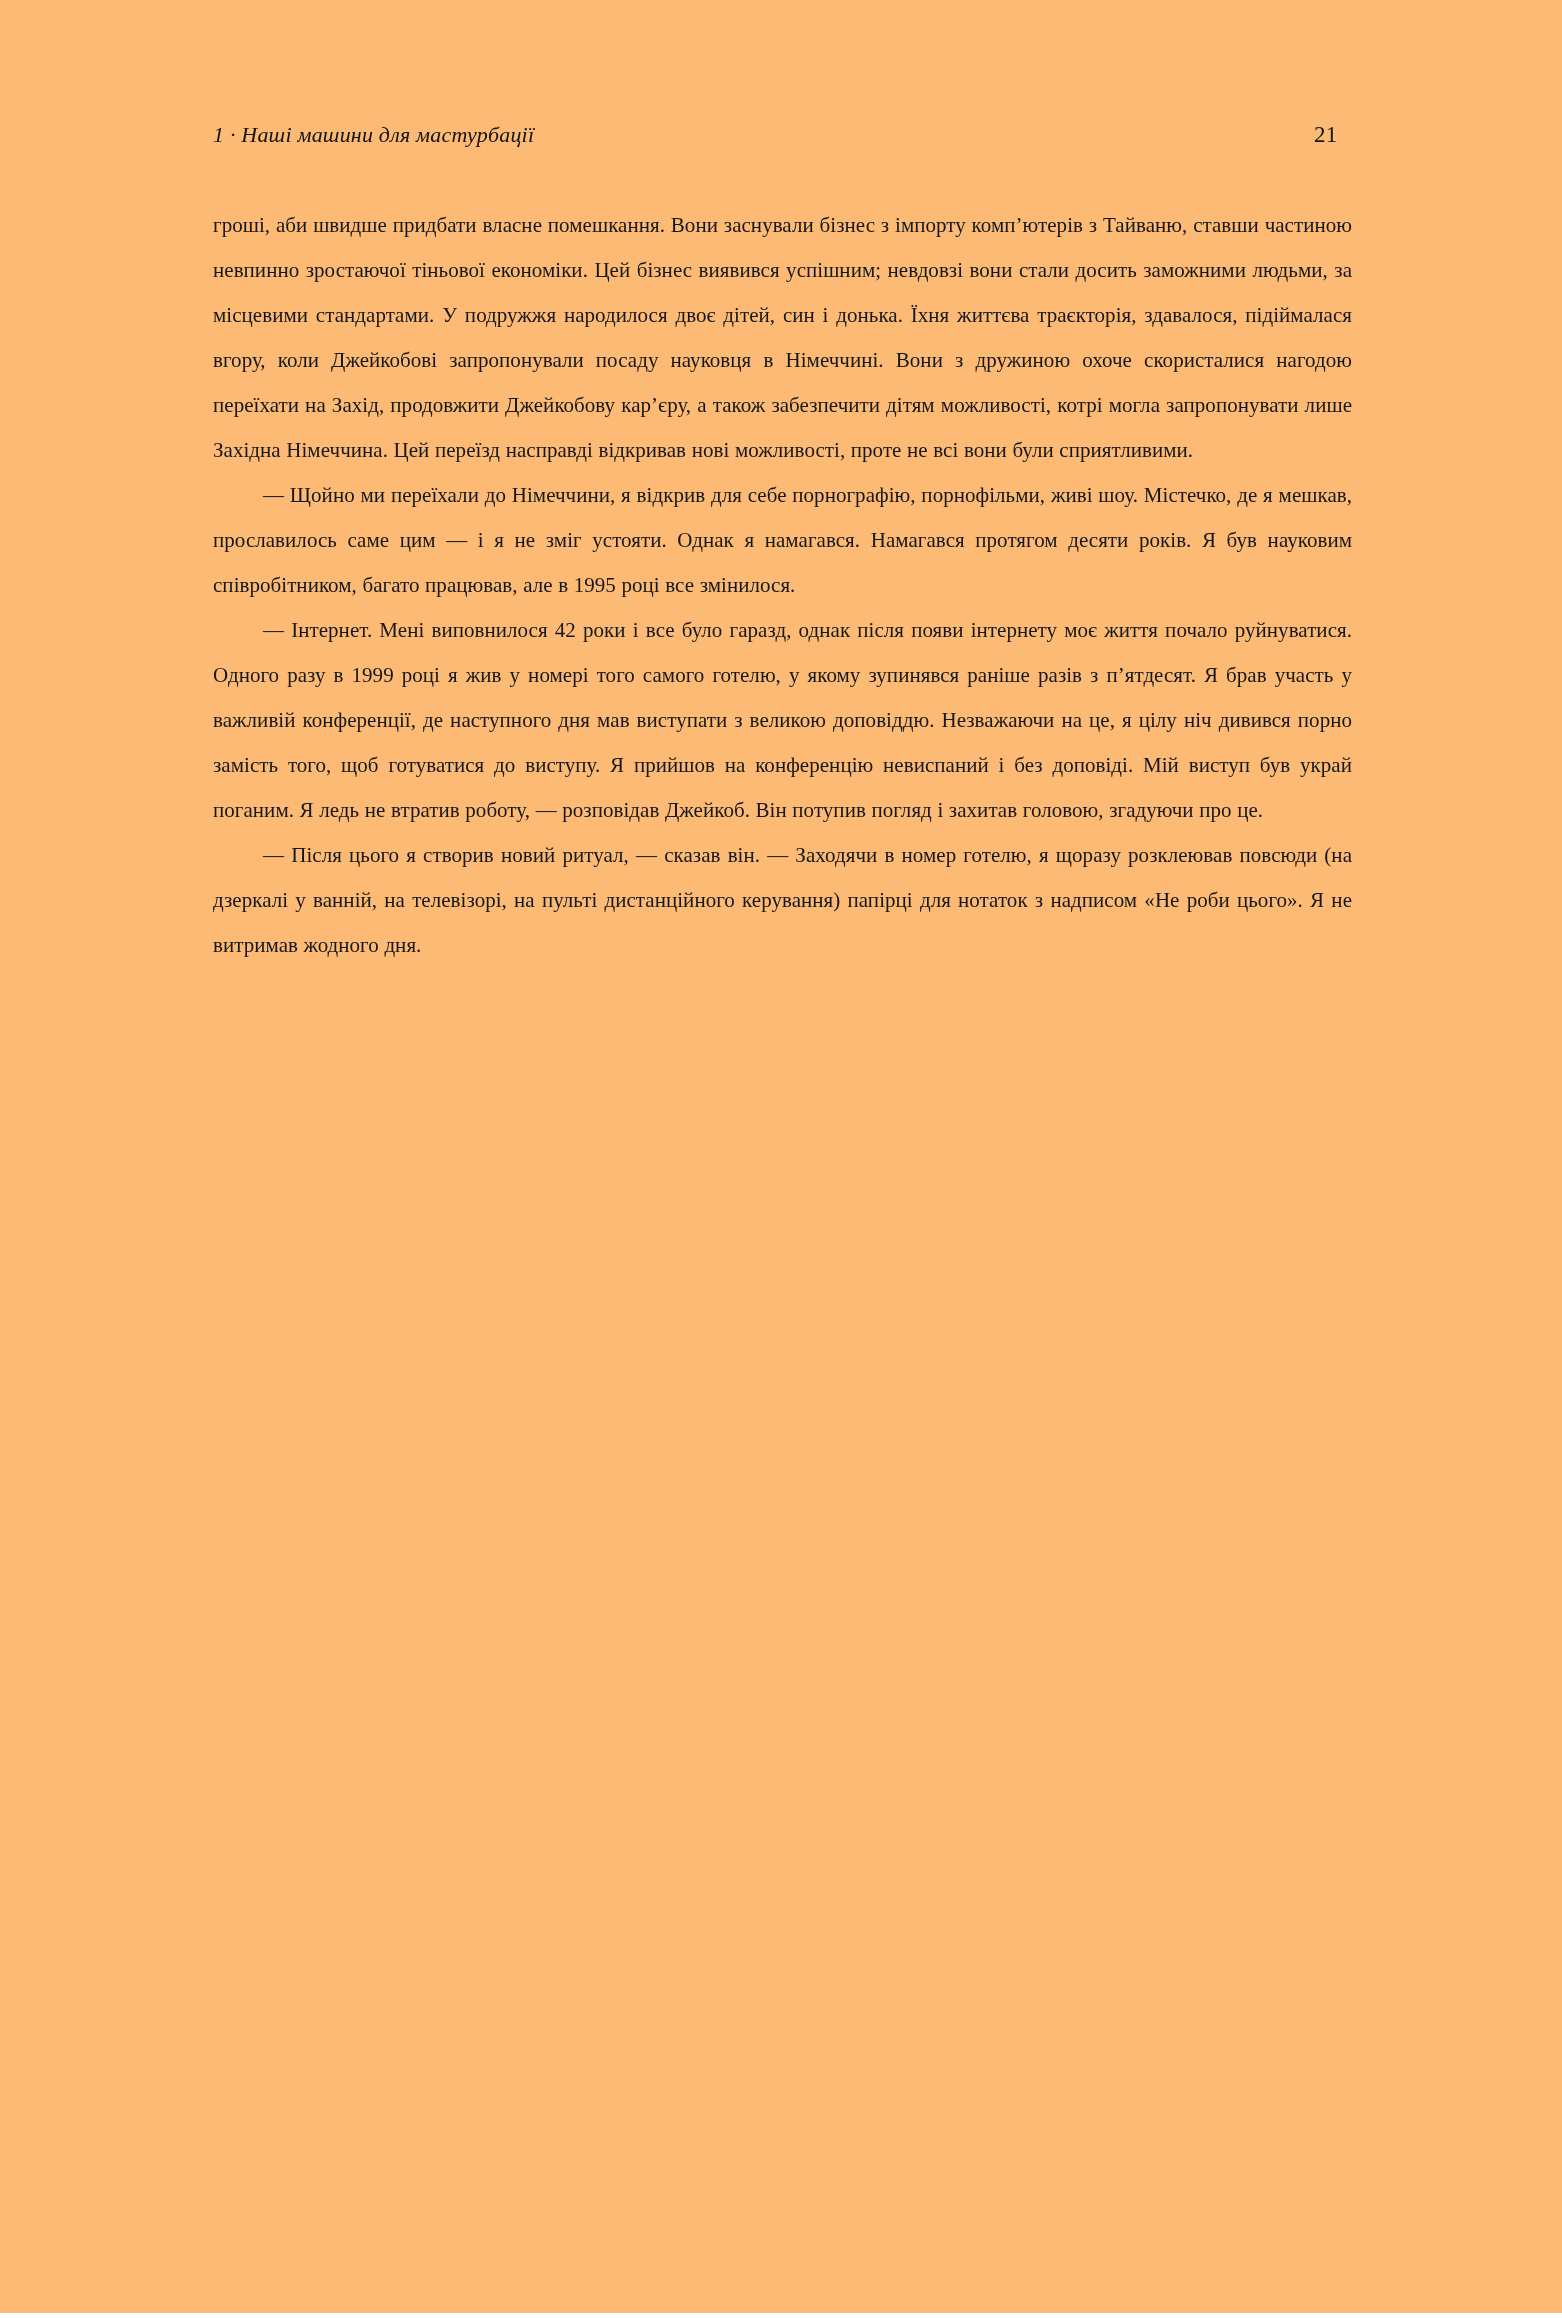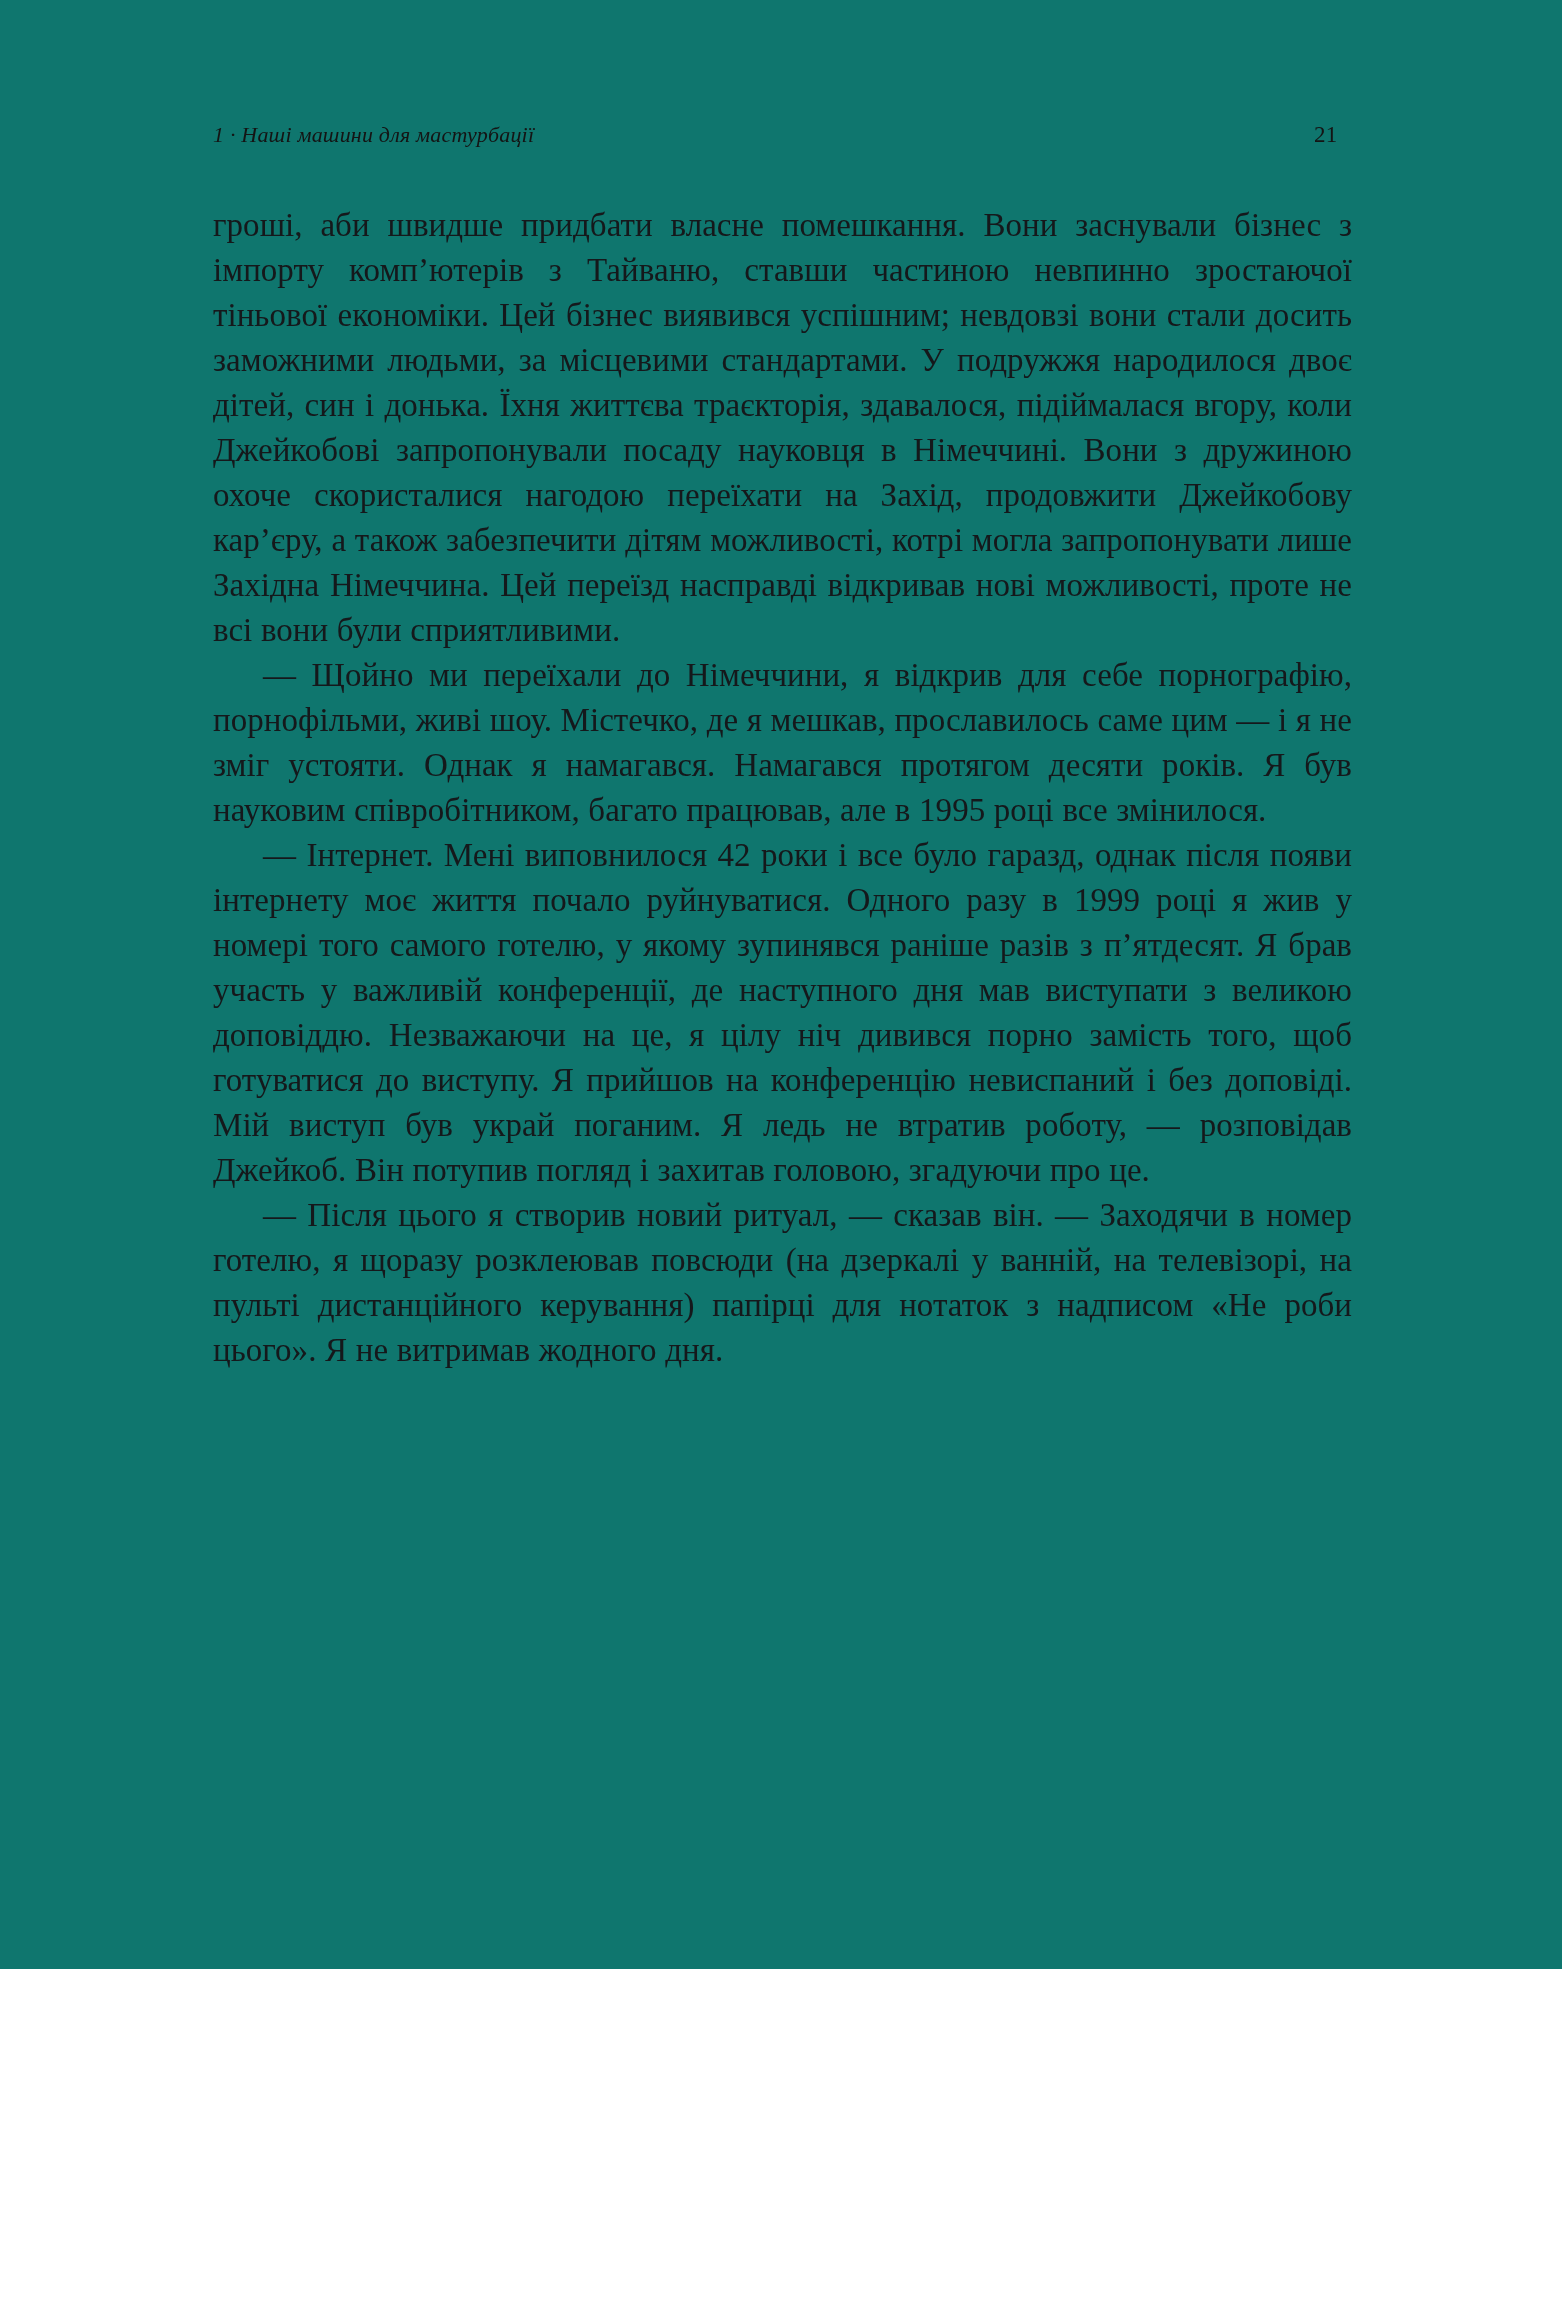--- a/index.html
+++ b/index.html
@@ -4,22 +4,22 @@
 <title>Book page</title>
 <style>
   html, body {
     margin: 0;
     padding: 0;
     background: #ffffff;
   }
   .page {
     position: relative;
     width: 1563px;
-    height: 1969px;
-    background: #0f766e;
+    height: 2313px;
+    background: #fdba74;
     box-sizing: border-box;
     font-family: "Liberation Serif", "DejaVu Serif", serif;
     color: #111111;
     overflow: hidden;
   }
   .running-head {
     position: absolute;
     left: 213px;
     top: 122px;
     width: 1139px;
@@ -42,21 +42,21 @@
     text-align: center;
   }
   .text-block {
     position: absolute;
     left: 213px;
     top: 203px;
     width: 1139px;
   }
   .para {
     margin: 0;
-    font-size: 33px;
+    font-size: 21px;
     line-height: 45px;
     text-align: justify;
     text-justify: inter-word;
     color: #15181b;
     letter-spacing: 0.04px;
     word-spacing: 0.3px;
   }
   .para.first {
     text-indent: 0;
   }

